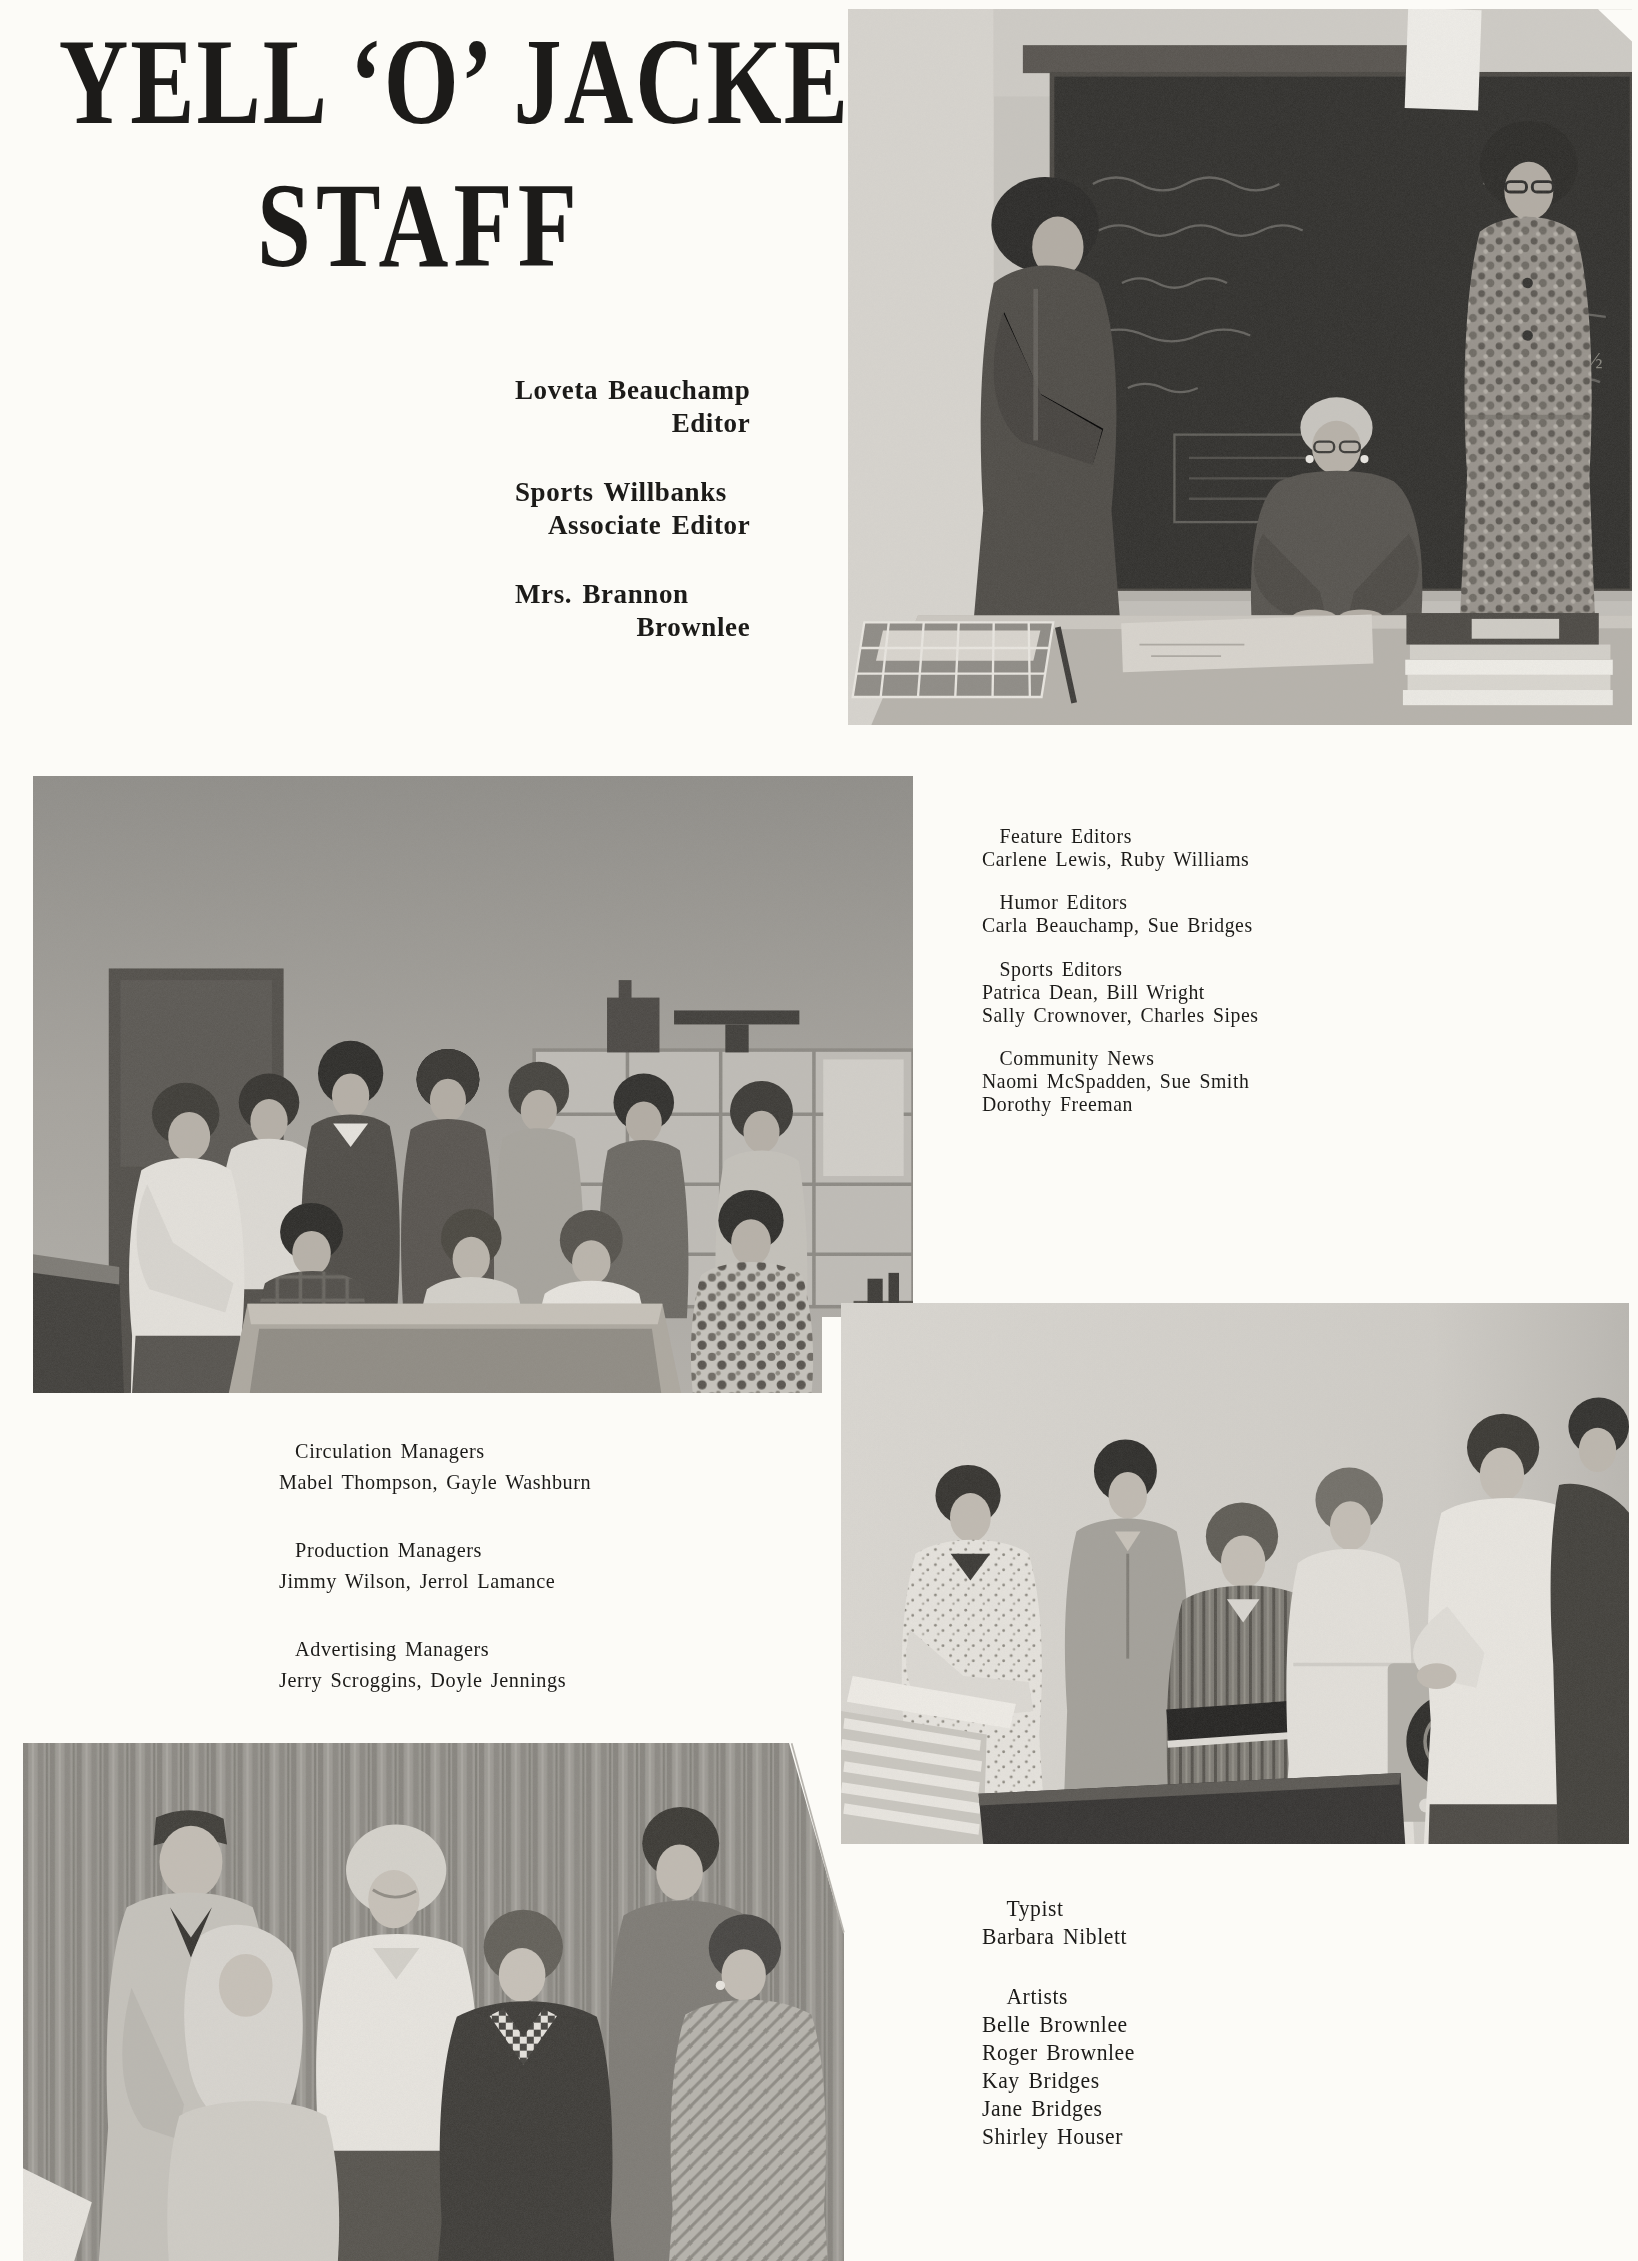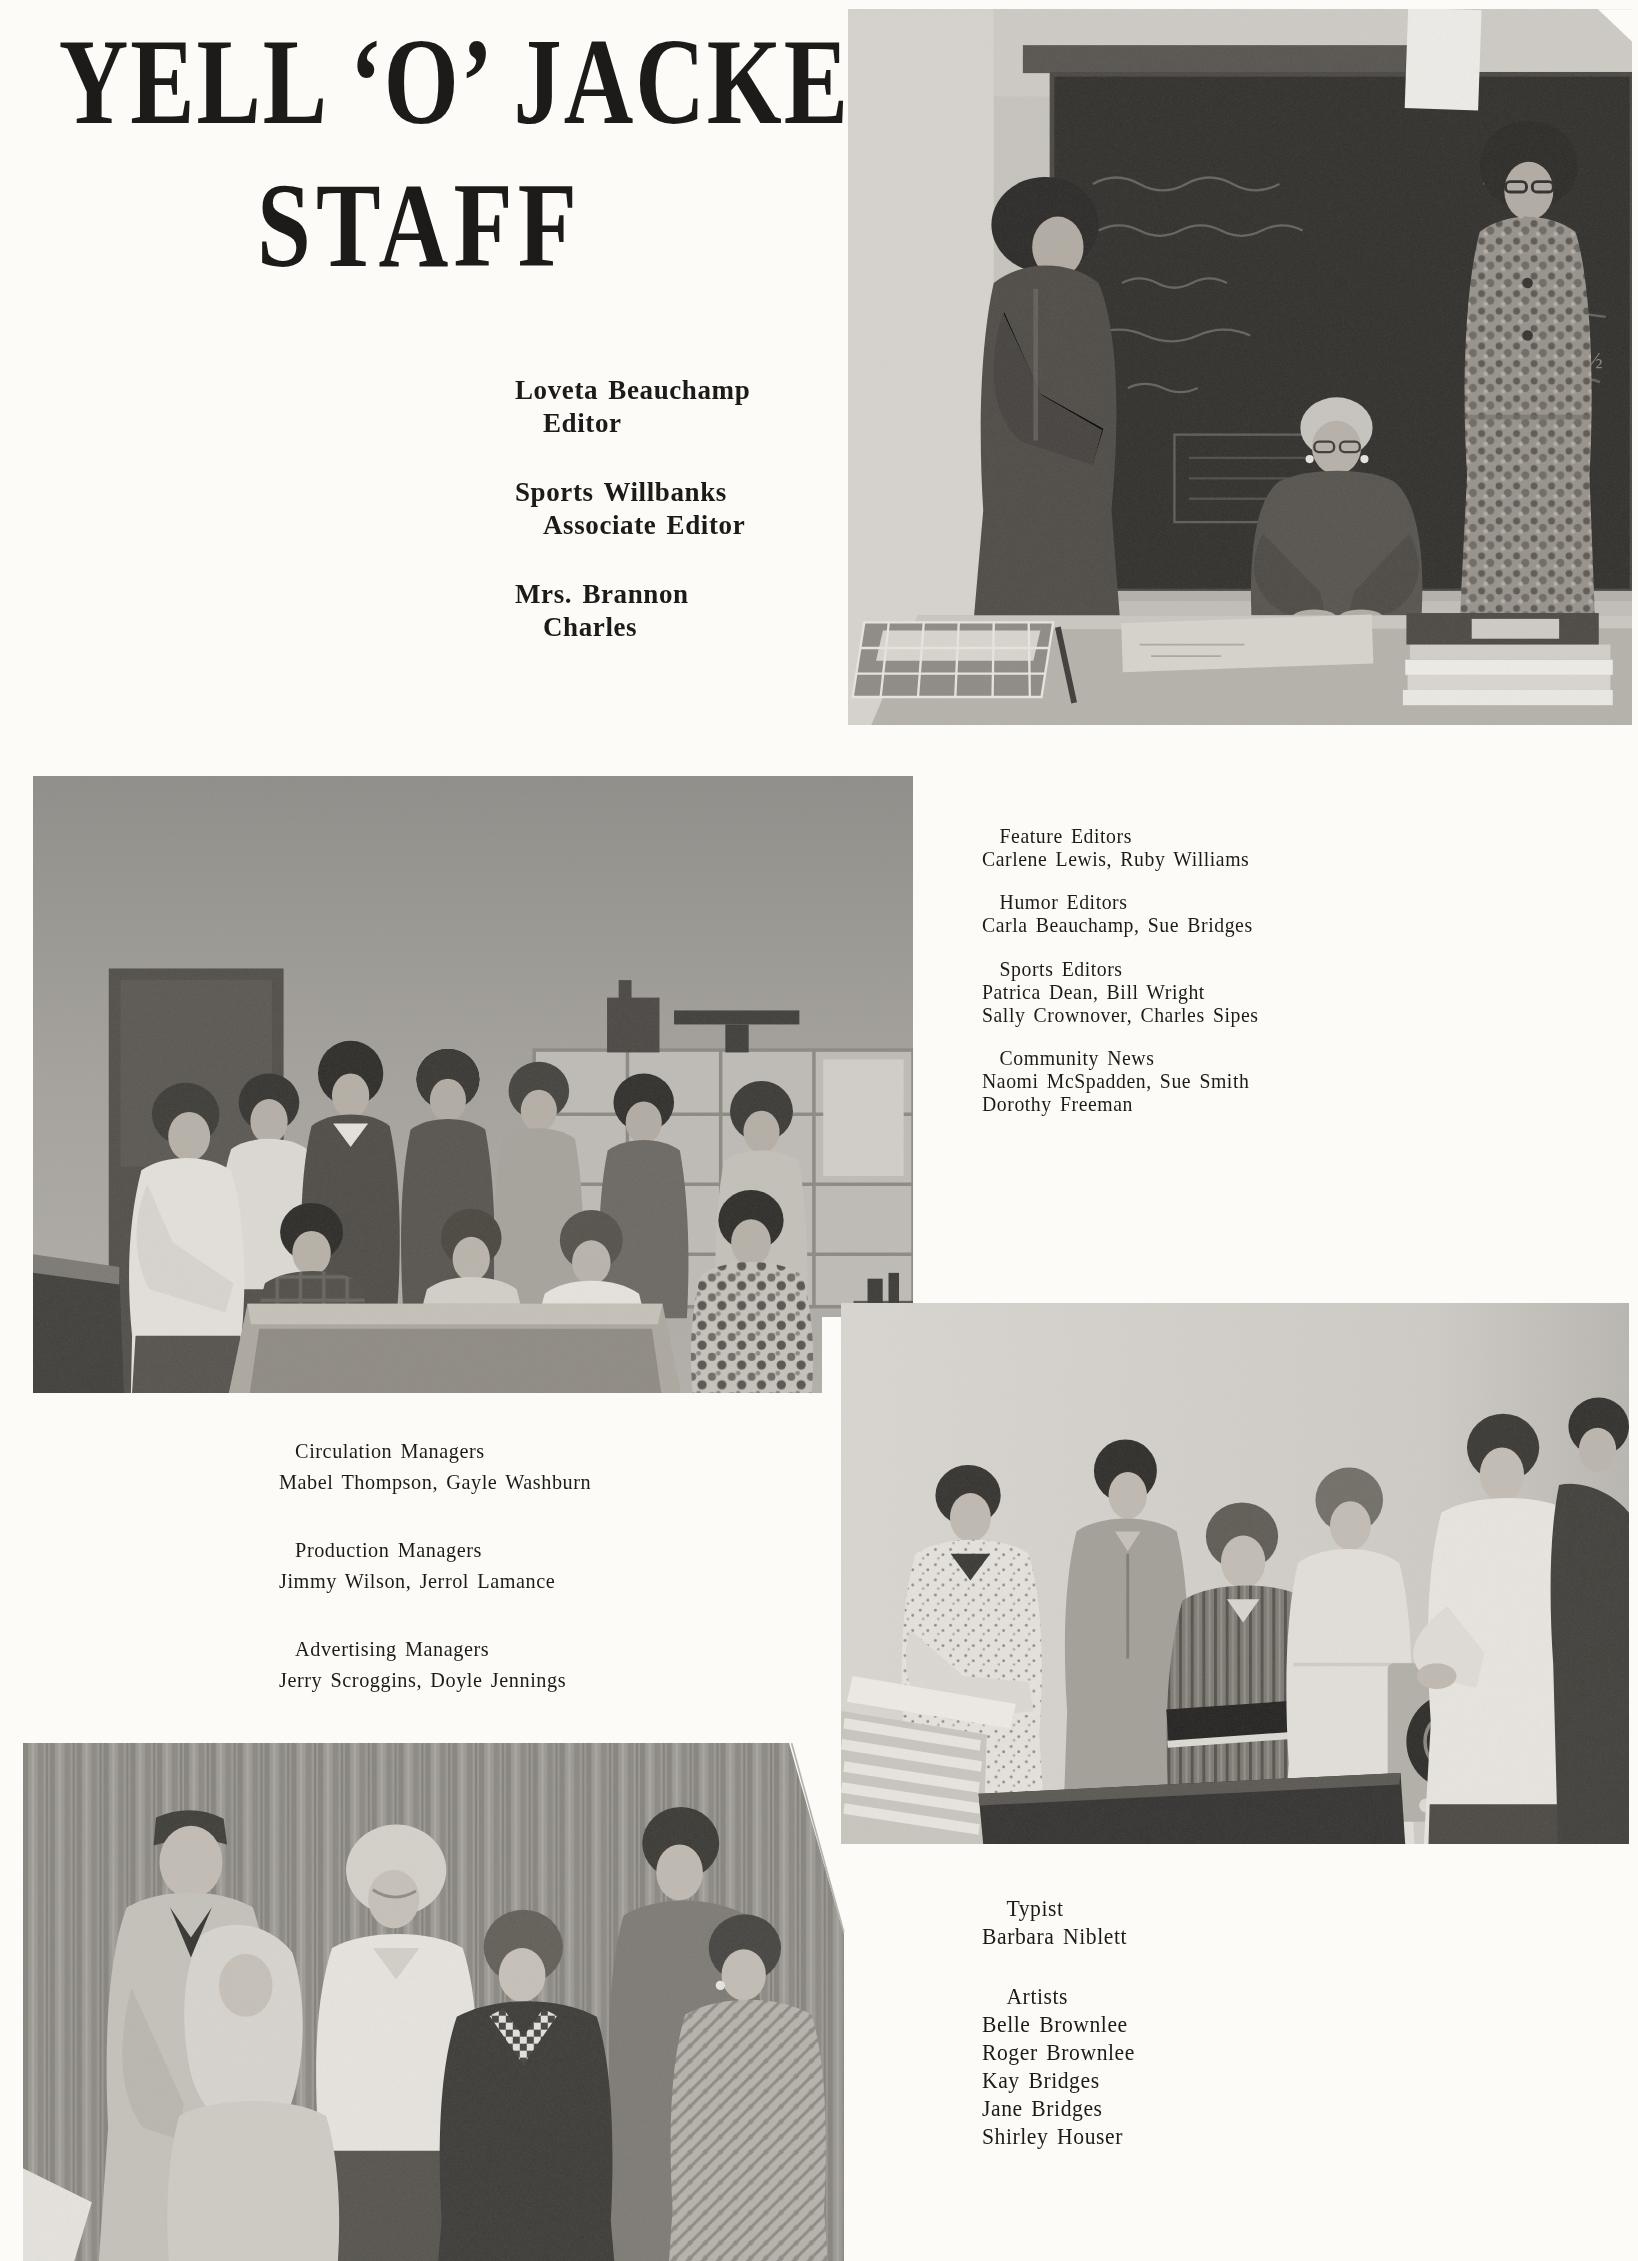--- a/index.html
+++ b/index.html
@@ -18,21 +18,21 @@
     font-size:110px; font-weight:bold; line-height:1; margin-top:33px;
     letter-spacing:5.8px; transform:scale(0.88,1.10); transform-origin:50% 0;
   }
   
   .credits { position:absolute; }
   .credits .group { margin:0; }
   .g-head, .g-line, .e-name, .e-role { white-space:nowrap; letter-spacing:0.6px; word-spacing:2.9px; }
 
   .editors { left:515px; top:374px; font-size:27px; line-height:33px; }
   .editors .entry { margin-bottom:36px;font-weight:bold; }
-  .editors .e-role { padding-left:28px; }
+  .editors .e-role { padding-left:28px;text-align:right; }
 
   .credits-right { left:982px; top:825px; font-size:21px; line-height:23px; transform:scaleX(.94); transform-origin:0 0; }
   .credits-right .group { margin-bottom:20.4px; }
   .credits-right .g-head { padding-left:18.7px; }
 
   .credits-managers { left:279px; top:1435px; font-size:22px; line-height:31px; transform:scaleX(.92); transform-origin:0 0; }
   .credits-managers .group { margin-bottom:37px; }
   .credits-managers .g-head { padding-left:17.5px; }
 
   .credits-bottom { left:982px; top:1895px; font-size:23px; line-height:28px; transform:scaleX(.94); transform-origin:0 0; }
@@ -69,21 +69,21 @@
     <div class="entry">
       <div class="e-name">Loveta Beauchamp</div>
       <div class="e-role">Editor</div>
     </div>
     <div class="entry">
       <div class="e-name">Sports Willbanks</div>
       <div class="e-role">Associate Editor</div>
     </div>
     <div class="entry">
       <div class="e-name">Mrs. Brannon</div>
-      <div class="e-role">Charles</div>
+      <div class="e-role">Brownlee</div>
     </div>
   </section>
 
   <section class="credits credits-right">
     <div class="group">
       <div class="g-head">Feature Editors</div>
       <div class="g-line">Carlene Lewis, Ruby Williams</div>
     </div>
     <div class="group">
       <div class="g-head">Humor Editors</div>

